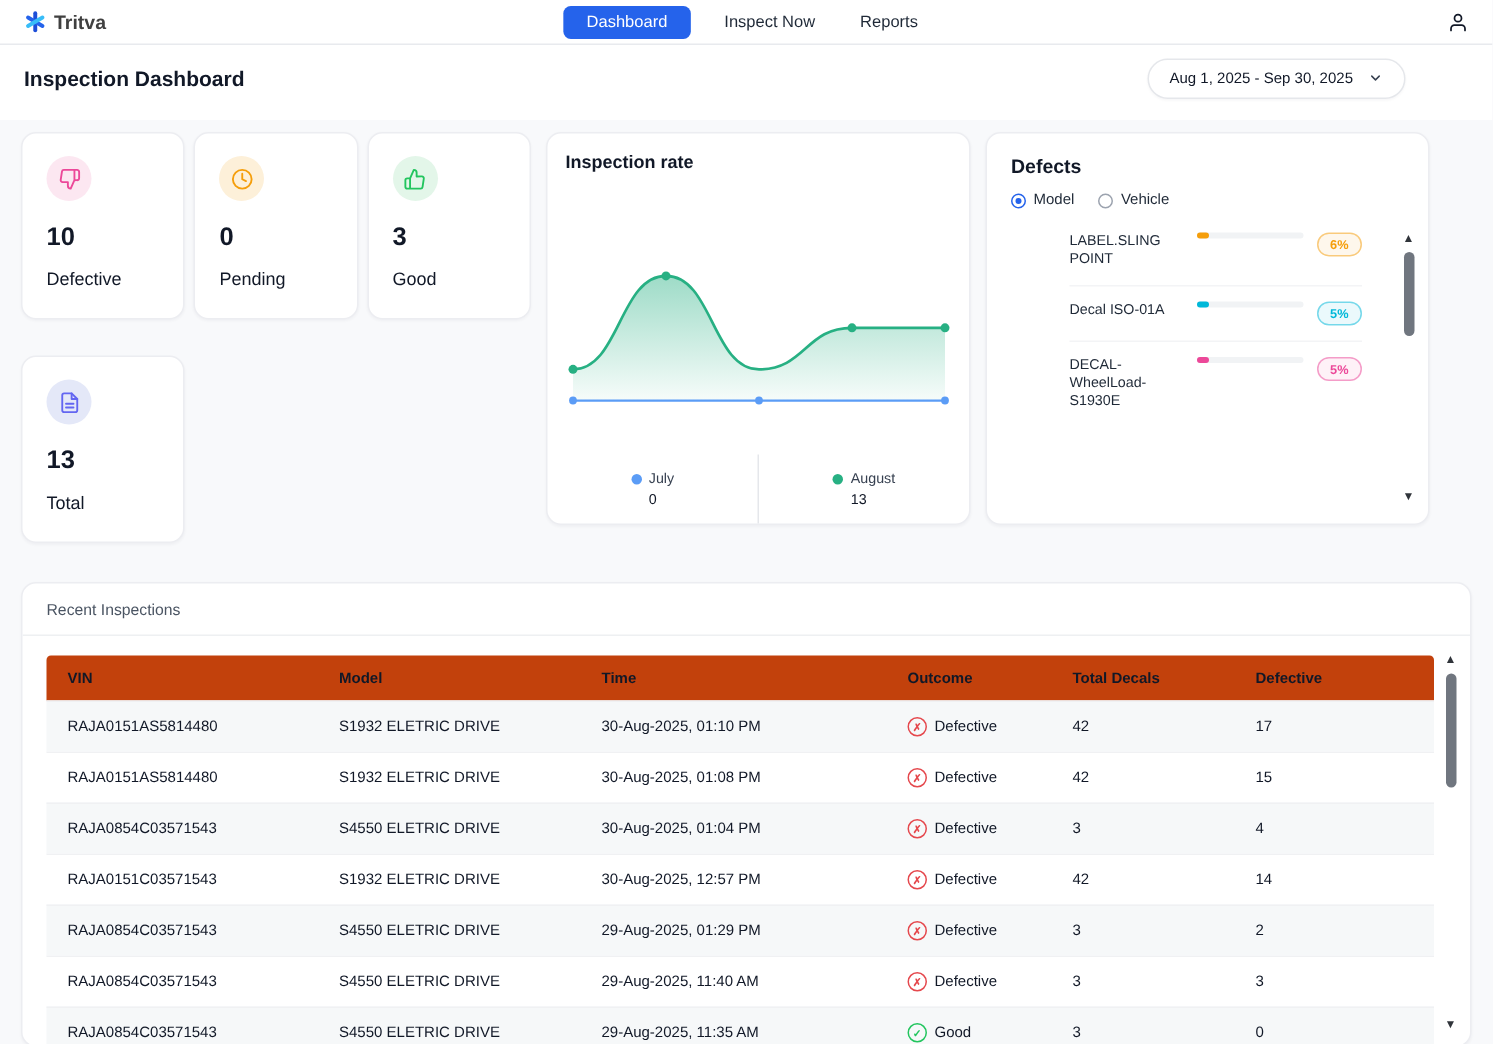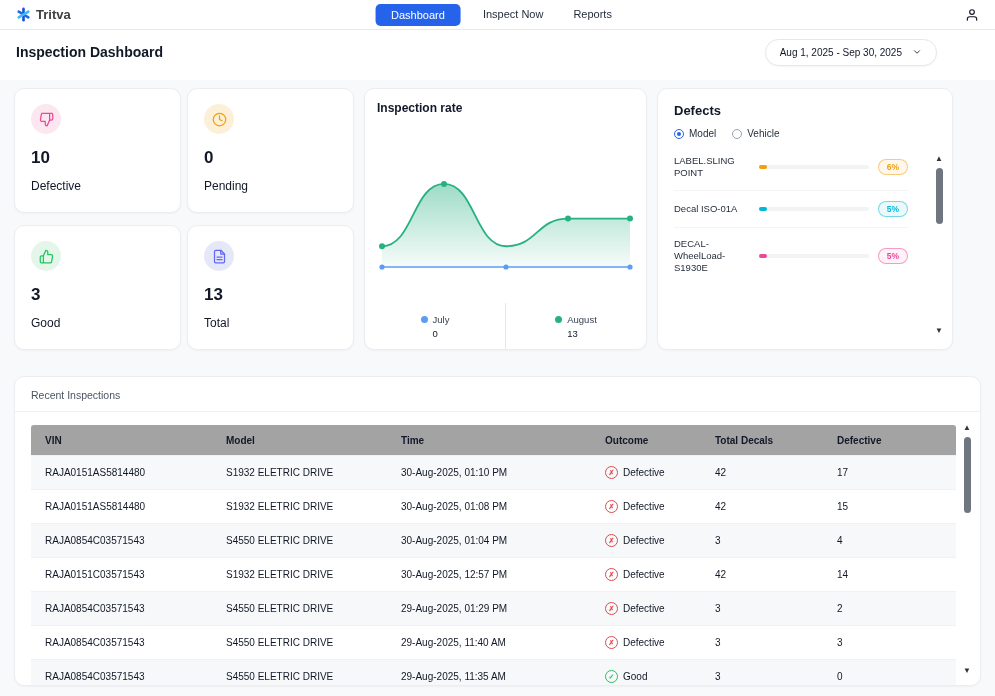--- a/index.html
+++ b/index.html
@@ -9,21 +9,21 @@
     background:#f8f9fb;
     color:#111827;
   }
 
   
   .navbar {
     height:30px; background:#fff; border-bottom:1px solid #e8eaee;
     display:flex; align-items:center; padding:0 16px; position:relative;
   }
   .brand { display:flex; align-items:center; gap:5px; font-size:13px; font-weight:700; color:#404040; }
-  .nav-center { position:absolute; left:50%; transform:translateX(-50%); display:flex; gap:14px; }
+  .nav-center { position:absolute; left:50%; transform:translateX(-50%); display:flex; align-items:center; gap:14px; }
   .nav-item { font-size:11px; color:#1f2937; cursor:pointer; padding:4px 8px; white-space:nowrap; }
   .nav-item.active { background:#2563eb; color:#fff; border-radius:5px; padding:5px 16px; font-weight:500; }
   .user-btn { margin-left:auto; color:#111827; display:flex; align-items:center; cursor:pointer; }
 
   
   .page-header {
     background:#fff; height:50px; display:flex; align-items:center;
     justify-content:space-between; padding:0 32px 6px 16px;
   }
   .page-title { font-size:14px; font-weight:700; color:#111827; }
@@ -36,21 +36,21 @@
 
   
   .main { padding:8px 14px 0 14px; }
   .card {
     background:#fff; border:1px solid #ecedf1; border-radius:10px;
     box-shadow:0 1px 2px rgba(16,24,40,.04);
   }
   .top-grid { display:flex; gap:10px; margin-bottom:26px; }
 
   
-  .stats-grid { width:340px; display:grid; grid-template-columns:1fr 1fr; gap:12px 6px; }
+  .stats-grid { width:340px; display:grid; grid-template-columns:1fr 1fr 1fr; gap:24px 6px; }
   .stat-card { height:125px; padding:15px 16px; }
   .stat-icon {
     width:30px; height:30px; border-radius:50%;
     display:flex; align-items:center; justify-content:center; margin-bottom:14px;
   }
   .stat-value { font-size:17px; font-weight:700; margin-bottom:11px; }
   .stat-label { font-size:12px; color:#111827; }
 
   
   .chart-card { width:283px; height:262px; position:relative; padding:12px 12px 0 12px; }
@@ -72,42 +72,42 @@
   .defects-title { font-size:13px; font-weight:700; margin-bottom:10px; }
   .defects-filters { display:flex; align-items:center; gap:16px; margin-bottom:6px; }
   .radio-opt { display:flex; align-items:center; gap:5px; font-size:10px; color:#1f2937; cursor:pointer; }
   .radio-circle { width:10px; height:10px; border-radius:50%; border:1px solid #9ca3af; position:relative; background:#fff; }
   .radio-opt.selected .radio-circle { border-color:#2563eb; }
   .radio-opt.selected .radio-circle::after {
     content:""; position:absolute; left:2px; top:2px; width:4px; height:4px;
     border-radius:50%; background:#2563eb;
   }
   .defect-list { padding-right:28px; }
-  .defect-item { display:flex; align-items:center; gap:9px; padding:10px 0; border-bottom:1px solid #f3f4f6; }
+  .defect-item { display:flex; align-items:flex-start; gap:9px; padding:10px 0; border-bottom:1px solid #f3f4f6;margin-left:39px; }
   .defect-item:last-child { border-bottom:none; }
   .dlabel { width:76px; font-size:9.5px; line-height:1.3; color:#1f2937; }
   .dbar { flex:1; height:4px; border-radius:2px; background:#f1f3f5; }
   .dfill { height:4px; border-radius:2px; min-width:8px; }
   .dbadge {
     font-size:8.5px; font-weight:700; border:1px solid; border-radius:9px;
     padding:2px 8px; white-space:nowrap;
   }
   .v-scrollbar { position:absolute; width:10px; display:flex; flex-direction:column; align-items:center; }
   .scroll-arrow { font-size:8px; color:#30343a; line-height:1; cursor:pointer; }
   .scroll-thumb { width:7px; border-radius:4px; background:#70767f; margin-top:5px; cursor:pointer; }
   .defects-scroll { right:8px; top:66px; bottom:14px; }
   .defects-scroll .scroll-arrow.down { position:absolute; bottom:0; }
   .defects-scroll .scroll-thumb { height:56px; }
 
   
   .table-card { height:310px; overflow:hidden; position:relative; padding-top:12px; }
   .table-title { font-size:10.5px; color:#4b5563; font-weight:500; padding:0 16px 10px 16px; border-bottom:1px solid #eef0f2; }
   .table-wrap { margin:13px 24px 0 16px; }
   .trow { display:grid; grid-template-columns:181px 175px 204px 110px 122px 110px; align-items:center; }
-  .thead { background:#a3a3a3; height:30px; font-weight:700; font-size:10px; border-radius:3px 3px 0 0; }
+  .thead { background:#c2410c; height:30px; font-weight:700; font-size:10px; border-radius:3px 3px 0 0; }
   .th, .td { padding-left:14px; font-size:10px; }
   .tbody .trow { height:34px; border-top:1px solid #f0f1f3; }
   .tbody .trow:nth-child(odd) { background:#f6f8f9; }
   .tbody .trow:nth-child(even) { background:#fff; }
   .outcome-cell { display:flex; align-items:center; gap:5px; }
   .oicon {
     width:13px; height:13px; border-radius:50%; border:1.5px solid;
     display:inline-flex; align-items:center; justify-content:center;
     font-size:7px; font-weight:700; flex:0 0 auto;
   }

